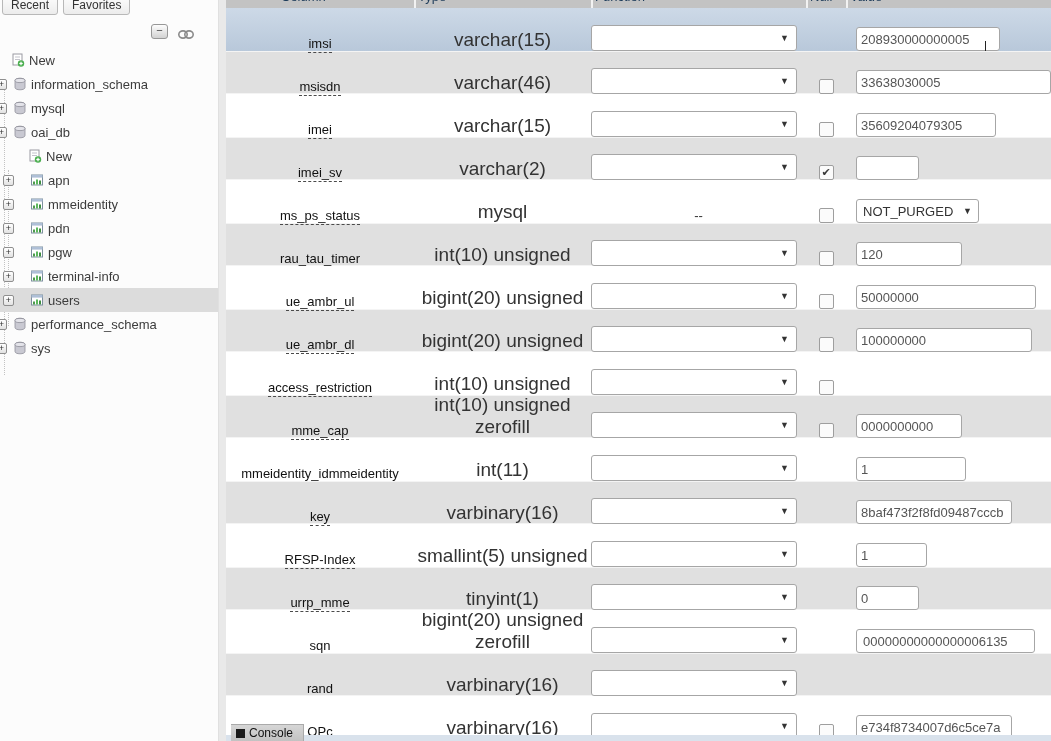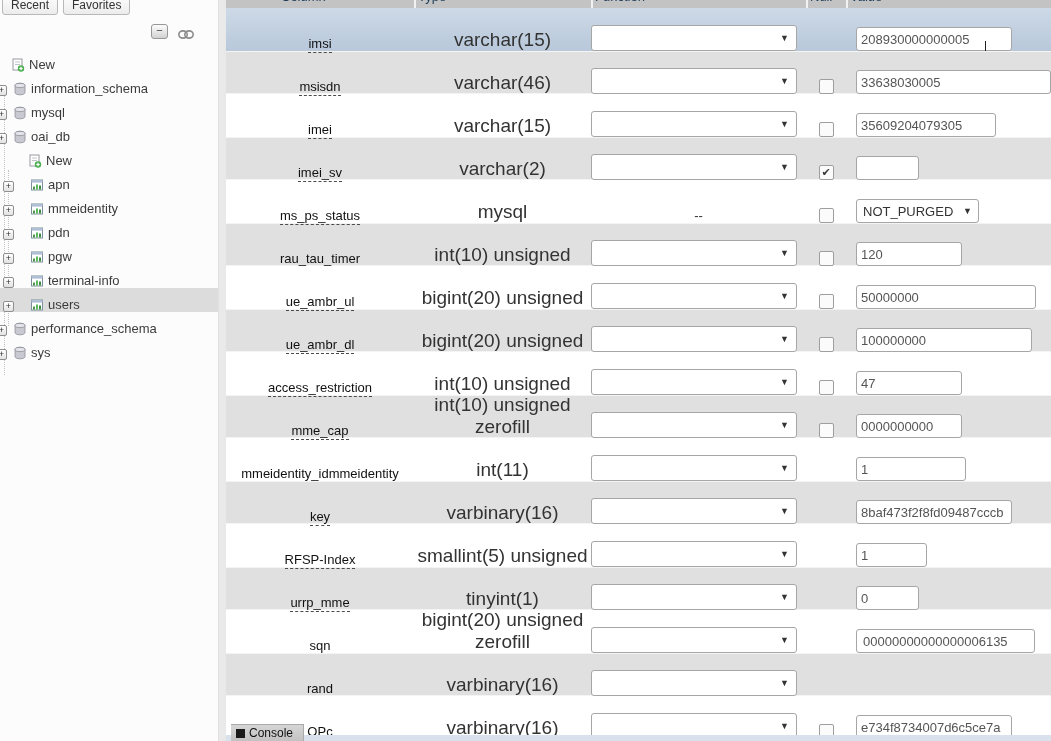--- a/index.html
+++ b/index.html
@@ -13,21 +13,21 @@
            font-size:12px;padding:4px 8px 2px 8px;color:#333;}
   .sidebar-controls{display:flex;justify-content:flex-end;align-items:center;gap:10px;
                     padding:8px 24px 0 0;height:16px;}
   .minus-btn{width:15px;height:13px;border:1px solid #979797;border-radius:3px;
              background:linear-gradient(#fdfdfd,#d2d2d2);font-size:11px;line-height:10px;
              text-align:center;color:#444;}
   .tree{padding-top:9px;position:relative;}
   .treeline{position:absolute;border-left:1px dotted #c3c3c3;width:0;}
   .tl1{left:4px;top:50px;height:286px;}
   .tl2{left:8px;top:131px;height:156px;}
-  .tree-item{height:24px;display:flex;align-items:flex-end;font-size:13px;color:#3c3c3c;position:relative;}
+  .tree-item{height:24px;display:flex;align-items:center;font-size:13px;color:#3c3c3c;position:relative;}
   .tree-item.sel{background:#dcdcdc;}
   .expander{width:9px;height:9px;flex:0 0 9px;border:1px solid #8f8f8f;border-radius:2px;
             background:linear-gradient(#fff,#e2e2e2);font-size:9px;line-height:8px;
             text-align:center;color:#333;}
   .lvl0 .expander{margin-left:-4px;}
   .lvl1{padding-left:3px;}
   .lvl1 .ticon{margin-left:16px;}
   .exp-spacer{width:5px;flex:0 0 5px;}
   .lvl1 .exp-spacer{width:9px;flex:0 0 9px;}
   .ticon{width:14px;height:14px;flex:0 0 14px;margin-left:6px;display:inline-block;}
@@ -240,21 +240,21 @@
         <div class="row r-blue">
           <div class="c-name"><span class="dashed">imsi</span></div>
           <div class="c-type">varchar(15)</div>
           <div class="c-func">
             <div class="fselect">
               <span class="arr">▼</span>
             </div>
           </div>
           <div class="c-null"></div>
           <div class="c-value">
-            <input class="val" type="text" value="208930000000005" style="width: 156px;">
+            <input class="val" type="text" value="208930000000005" style="width: 144px;">
             <span class="caret-bar"></span>
           </div>
         </div>
         <div class="row r-gray">
           <div class="c-name"><span class="dashed">msisdn</span></div>
           <div class="c-type">varchar(46)</div>
           <div class="c-func">
             <div class="fselect">
               <span class="arr">▼</span>
             </div>
@@ -360,23 +360,20 @@
         <div class="row r-white">
           <div class="c-name"><span class="dashed">access_restriction</span></div>
           <div class="c-type">int(10) unsigned</div>
           <div class="c-func">
             <div class="fselect">
               <span class="arr">▼</span>
             </div>
           </div>
           <div class="c-null">
             <div class="cb"></div>
-          </div>
-          <div class="c-value">
-            <input class="val" type="text" value="47" style="width: 106px;">
           </div>
         </div>
         <div class="row r-gray">
           <div class="c-name"><span class="dashed">mme_cap</span></div>
           <div class="c-type">int(10) unsigned zerofill</div>
           <div class="c-func">
             <div class="fselect">
               <span class="arr">▼</span>
             </div>
           </div>

